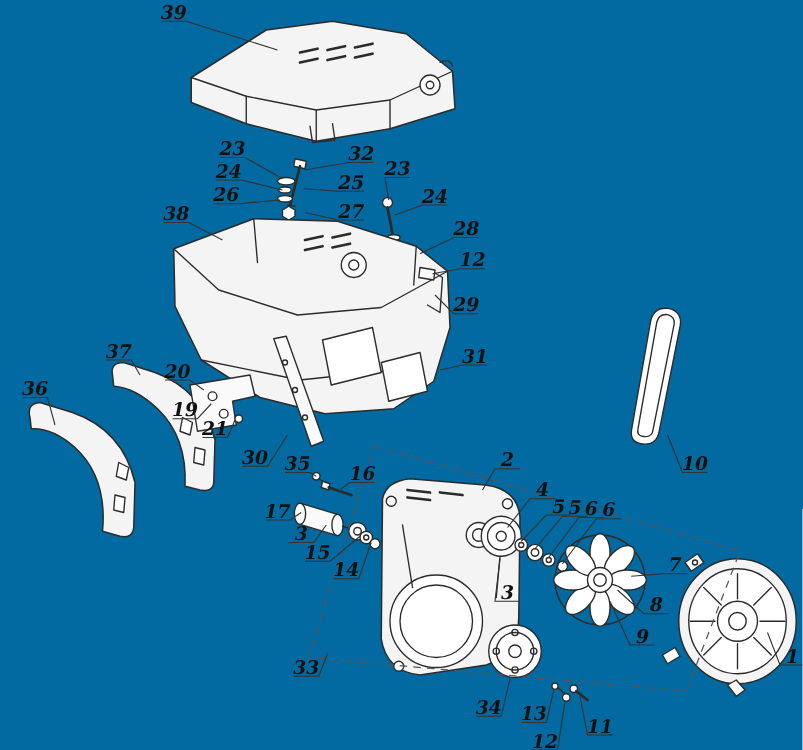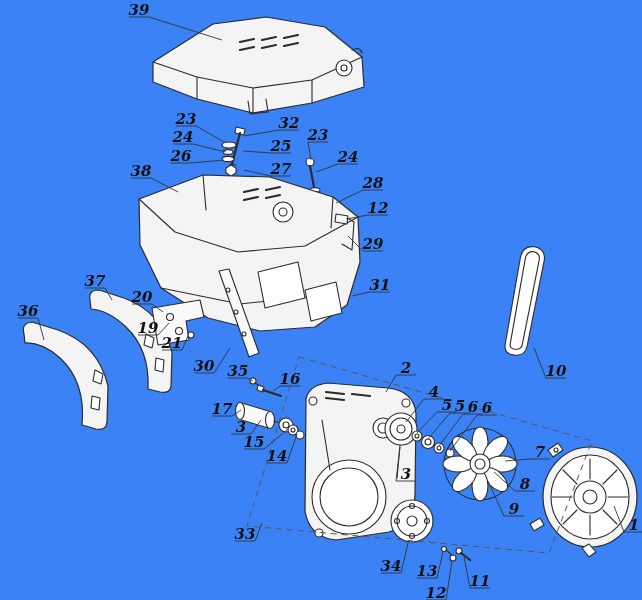--- a/index.html
+++ b/index.html
@@ -1,16 +1,16 @@
 <!DOCTYPE html>
 <html><head>
 <meta charset="utf-8">
 <style>
   html,body{margin:0;padding:0;background:#ffffff;width:642px;height:600px;overflow:hidden;}
-  .stage{position:relative;width:642px;height:600px;background:#3b82f6;}
+  .stage{position:relative;width:642px;height:600px;background:#0369a1;}
   svg{display:block;}
   .ln{fill:none;stroke:#2b2b2b;stroke-width:1.1;stroke-linejoin:round;stroke-linecap:round;}
   .face{fill:#f4f4f4;stroke:#2b2b2b;stroke-width:1.2;stroke-linejoin:round;}
   .lite{fill:#fafafa;stroke:#2b2b2b;stroke-width:1.1;stroke-linejoin:round;}
   .white{fill:#ffffff;stroke:#2b2b2b;stroke-width:1.1;stroke-linejoin:round;}
   .thick{fill:none;stroke:#2b2b2b;stroke-width:2.2;stroke-linecap:round;}
   .dash{fill:none;stroke:#555;stroke-width:1;stroke-dasharray:6 5;}
   .leader{fill:none;stroke:#333;stroke-width:0.9;}
   .callout{font-family:"DejaVu Serif","Liberation Serif",serif;font-style:italic;font-weight:600;font-size:15px;fill:#111;text-anchor:middle;}
 </style>

